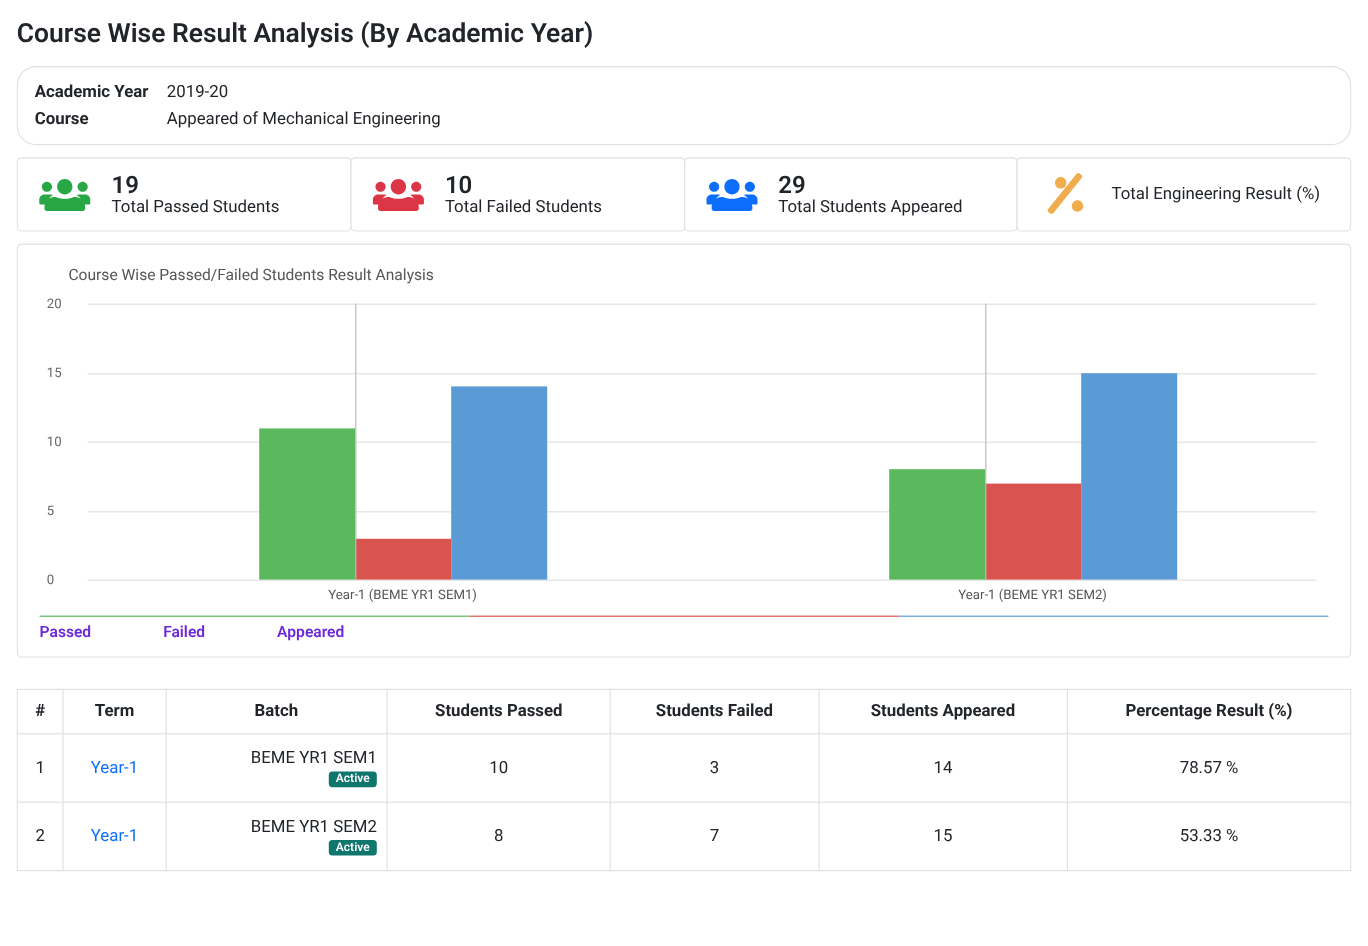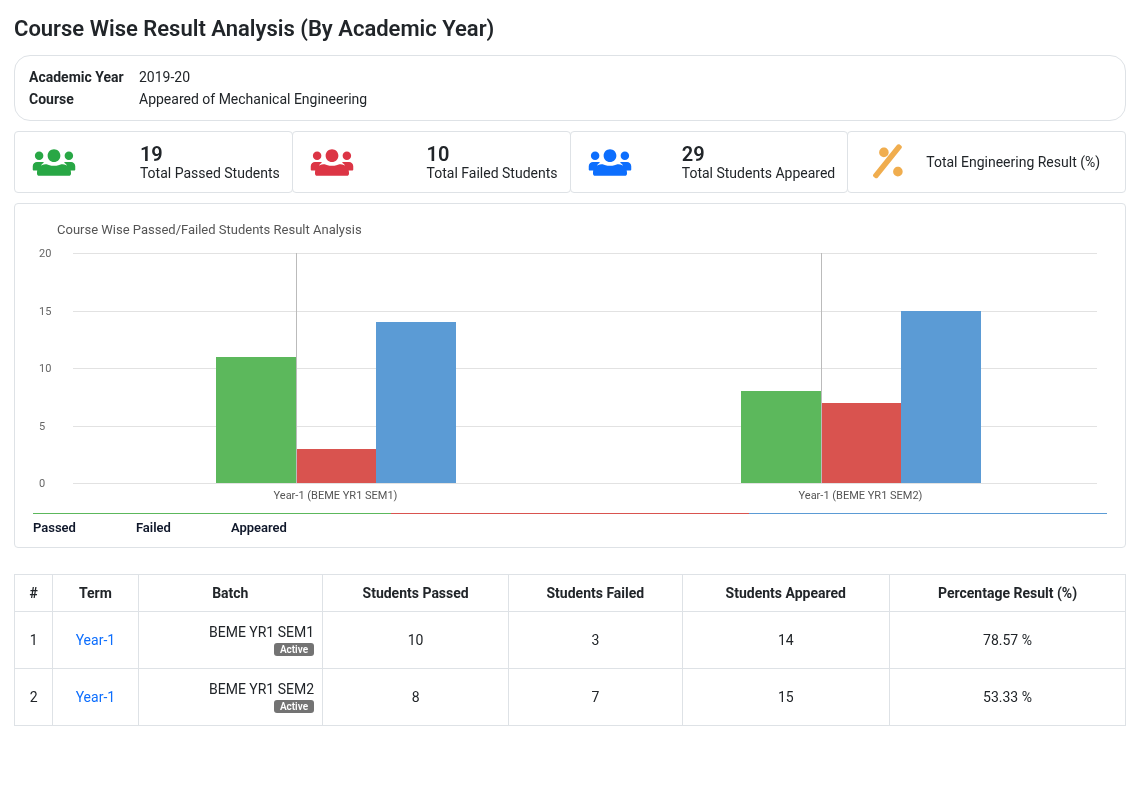--- a/index.html
+++ b/index.html
@@ -5,46 +5,46 @@
   * { box-sizing: border-box; margin: 0; padding: 0; }
   body { font-family: -apple-system, BlinkMacSystemFont, "Segoe UI", Roboto, "Helvetica Neue", Arial, sans-serif; background: #fff; color: #212529; padding: 10px 14px; font-size: 14px; }
   h2.page-title { font-size: 22px; font-weight: 600; margin: 6px 0 14px 0; color: #212529; }
   .card { border: 1px solid #dee2e6; border-radius: 4px; background: #fff; }
   .info-card { padding: 10px 14px; margin-bottom: 10px; border-radius: 16px; }
   .info-row { display: flex; padding: 3px 0; }
   .info-label { font-weight: 700; width: 110px; font-size: 14px; }
   .info-value { font-size: 14px; }
   .stat-row { display: flex; gap: 0; margin-bottom: 10px; }
   .stat-card { flex: 1; border: 1px solid #dee2e6; border-radius: 4px; padding: 10px 12px; display: flex; align-items: center; background: #fff; }
-  .stat-card:not(:last-child){ margin-right:-1px;justify-content:space-between; }
+  .stat-card:not(:last-child){ margin-right:-1px; }
   .stat-icon { width: 54px; height: 40px; display:flex; align-items:center; justify-content:center; margin-right: 12px; flex-shrink:0; }
   .stat-num { font-size: 20px; font-weight: 600; line-height: 1.1; }
   .stat-label { font-size: 14px; color: #212529; }
   .chart-card { padding: 18px 18px 12px 18px; margin-bottom: 26px; }
   .chart-title { font-size: 13px; color: #555; margin: 0 0 16px 24px; }
   .chart-area { position: relative; height: 230px; margin-left: 40px; margin-right: 10px; }
   .y-tick-label { position: absolute; right: 0; font-size: 11px; color: #666; transform: translateY(-50%); }
   .grid-line { position: absolute; left: 0; right: 0; height: 1px; background: #e2e2e2; }
   .bar-group { position: absolute; bottom: 0; display: flex; align-items: flex-end; gap: 0; }
   .bar { width: 80px; }
   .bg-pass { background: #5cb85c; }
   .bg-fail { background: #d9534f; }
   .bg-appear { background: #5b9bd5; }
   .cat-label { position:absolute; font-size:11px; color:#555; text-align:center; transform: translateX(-50%); }
   .vline { position:absolute; top:0; bottom:0; width:1px; background:#bbb; }
   .legend-sep { display:flex; margin: 30px 0 0 0; }
   .legend-sep div { height:1px; flex:1; }
   .legend { display:flex; gap: 60px; margin: 6px 0 0 0; }
-  .legend span { font-size: 13px; font-weight: 600; color: #0f172a; }
+  .legend span { font-size: 13px; font-weight: 600; color: #6d28d9; }
   table.result-table { width: 100%; border-collapse: collapse; font-size: 14px; }
   table.result-table th { border: 1px solid #dee2e6; padding: 10px 8px; font-weight: 700; text-align: center; background: #fff; }
   table.result-table td { border: 1px solid #dee2e6; padding: 12px 8px; text-align: center; vertical-align: middle; }
   table.result-table td.batch-cell { text-align: right; }
   .term-link { color: #0d6efd; cursor: pointer; }
-  .badge-active { display:inline-block; background:#737373; color:#fff; font-size:10px; font-weight:600; padding:1px 6px; border-radius:3px; margin-top:3px; }
+  .badge-active { display:inline-block; background:#0f766e; color:#fff; font-size:10px; font-weight:600; padding:1px 6px; border-radius:3px; margin-top:3px; }
 </style>
 </head>
 <body>
 
 <h2 class="page-title">Course Wise Result Analysis (By Academic Year)</h2>
 
 <div class="card info-card">
   <div class="info-row">
     <div class="info-label">Academic Year</div>
     <div class="info-value">2019-20</div>

